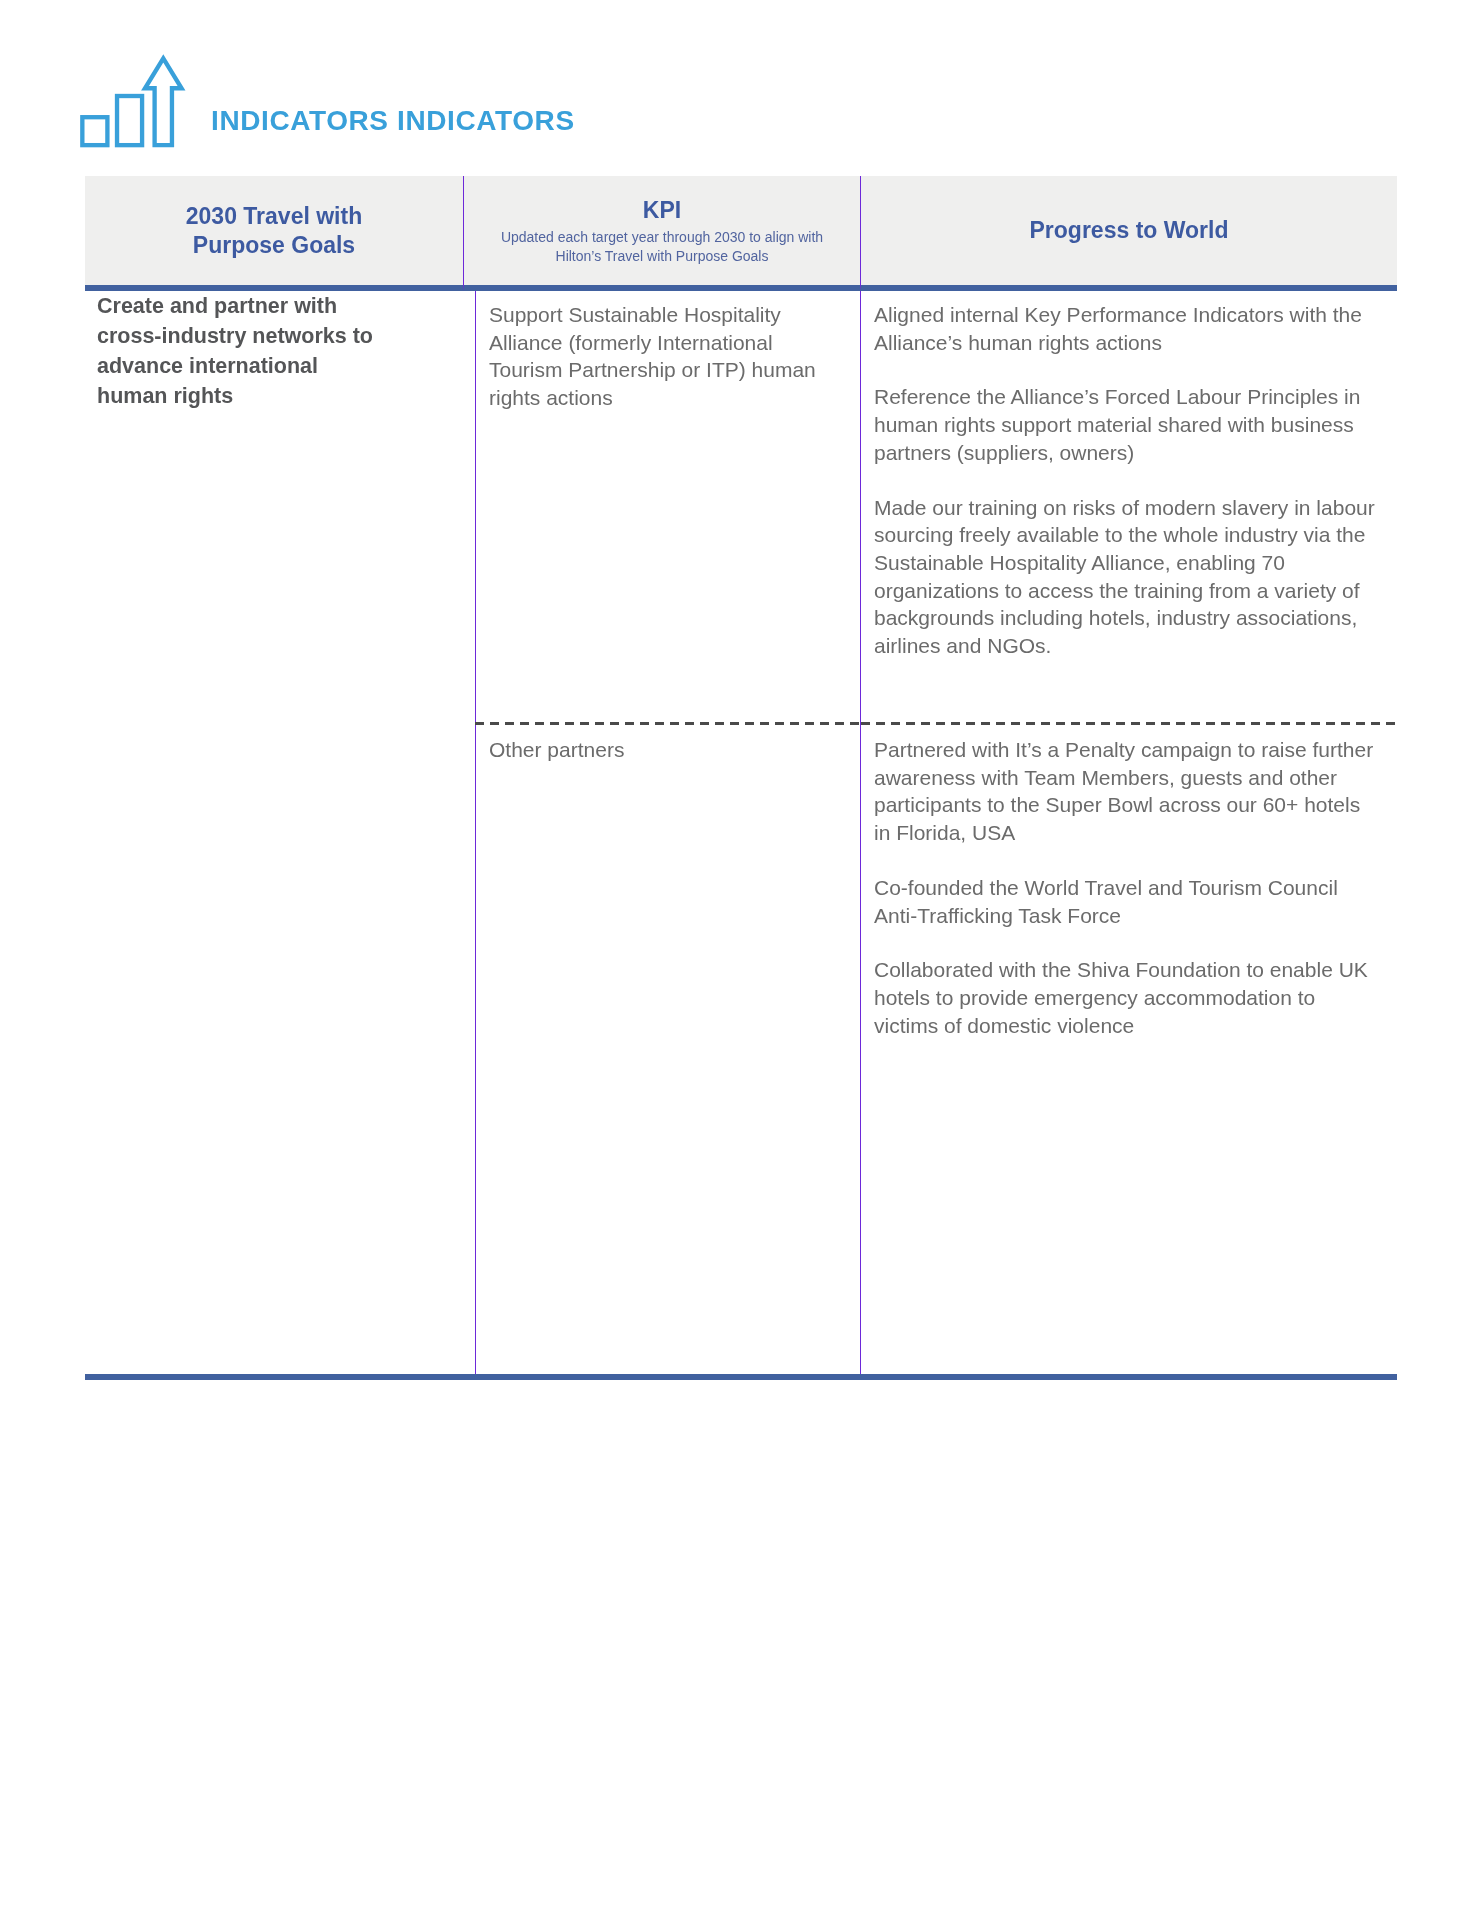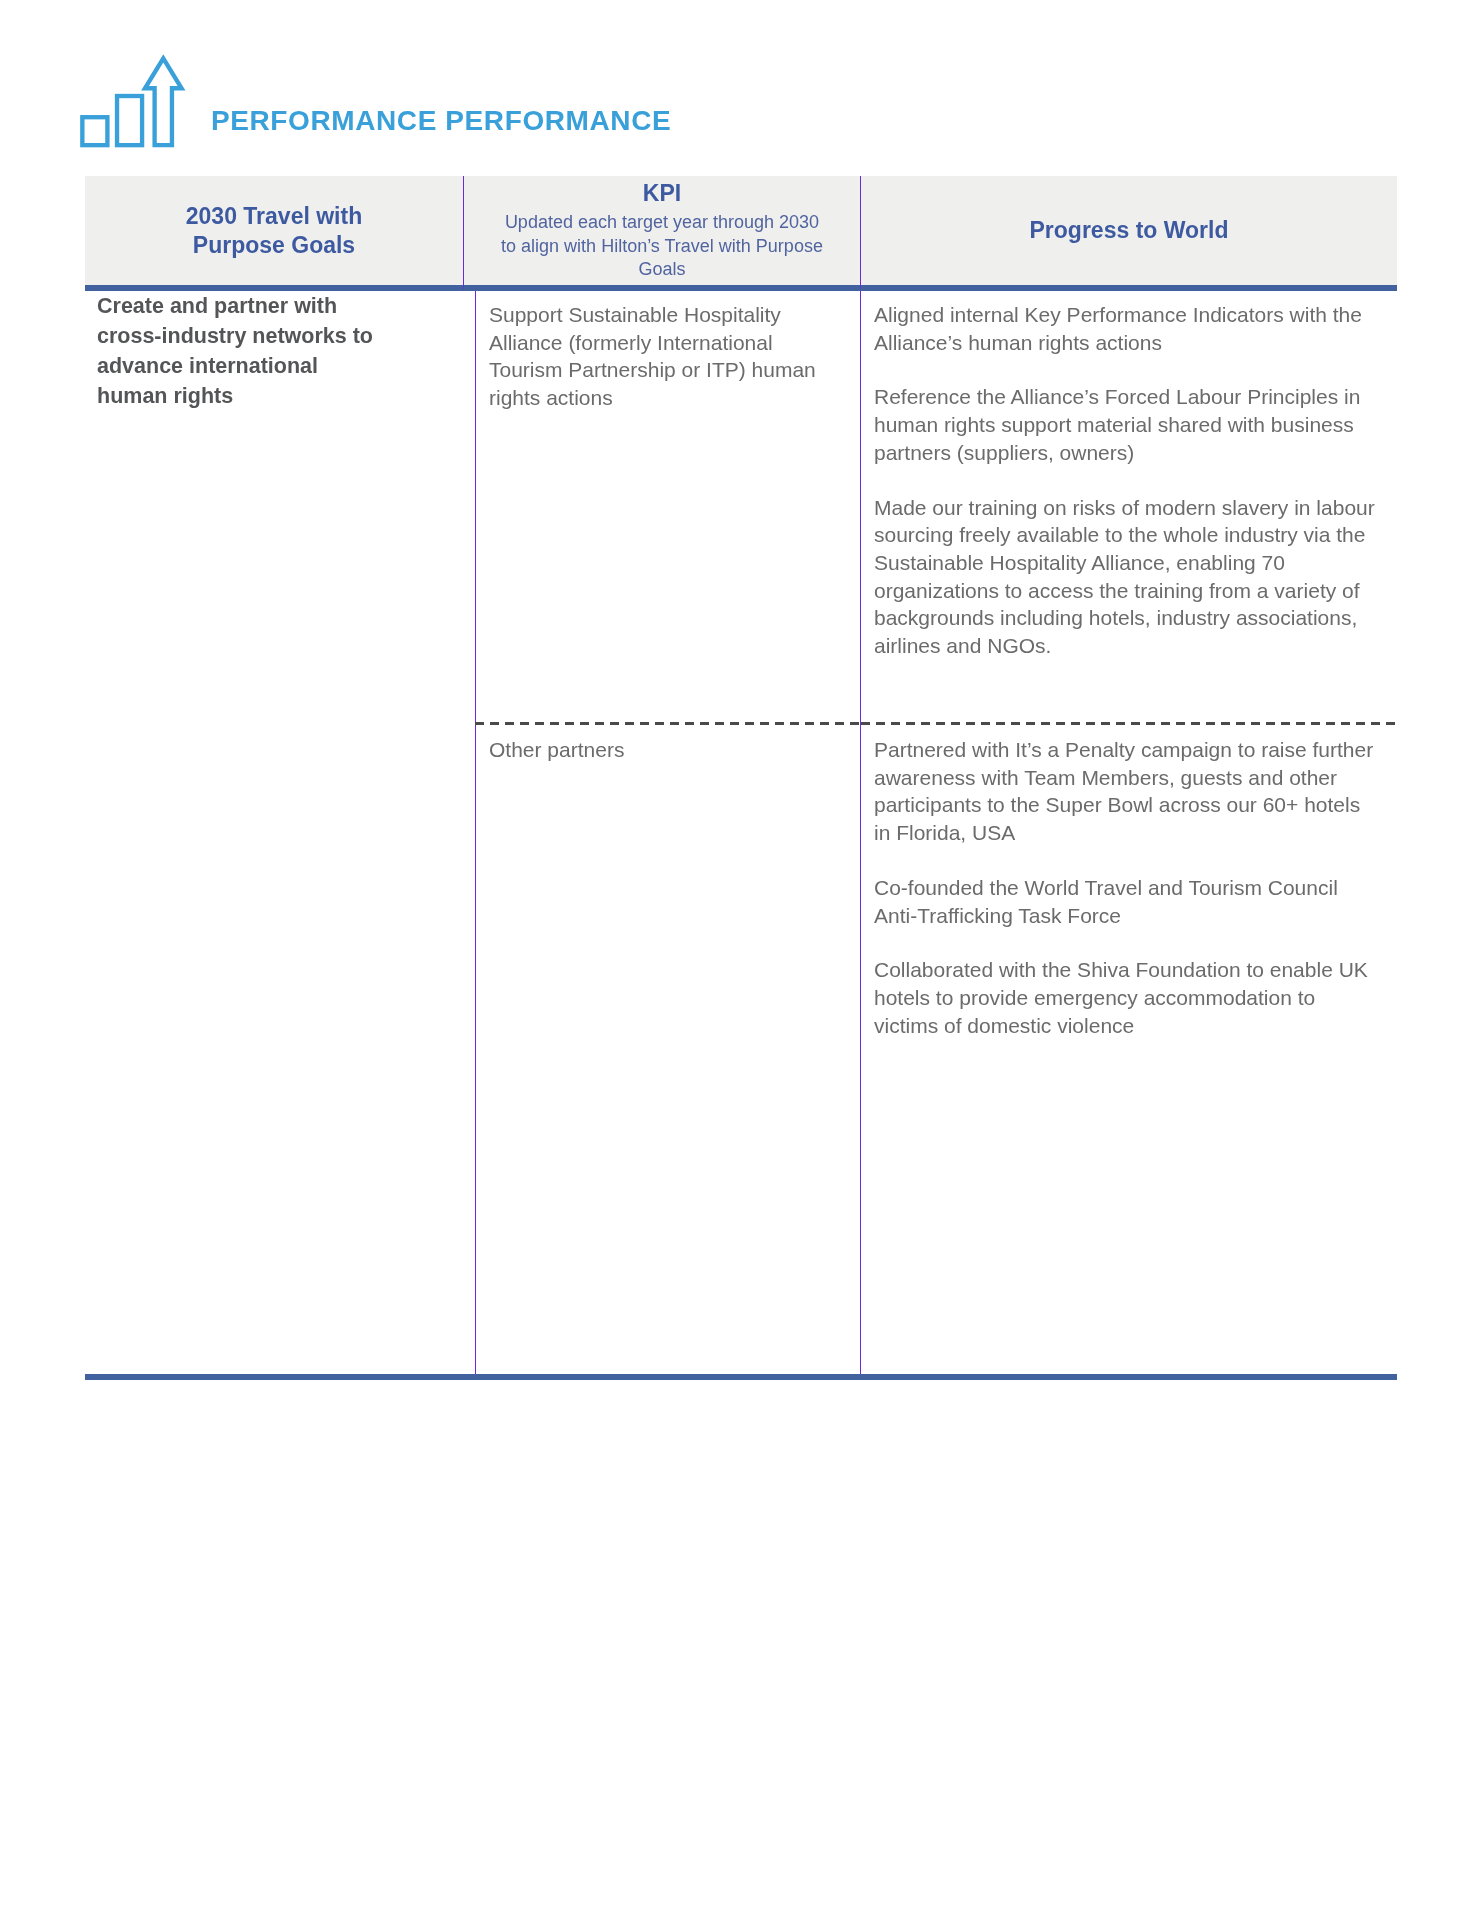--- a/index.html
+++ b/index.html
@@ -51,21 +51,21 @@
 
   .th-label {
     color: #3d5aa1;
     font-weight: bold;
     font-size: 23px;
     line-height: 1.22;
   }
   .th-goals-label { max-width: 235px; }
   .th-kpi-sub {
     color: #51649f;
-    font-size: 18px;
+    font-size: 14px;
     line-height: 1.32;
     max-width: 330px;
     margin-top: 4px;
   }
 
   
   .goal-cell {
     grid-column: 1;
     grid-row: 2 / span 2;
     display: flex;
@@ -101,21 +101,21 @@
 <body>
 
 <div class="page-header">
   <span class="hdr-icon">
     <svg width="112" height="106" viewBox="0 0 115 110" fill="none" xmlns="http://www.w3.org/2000/svg">
       <rect x="7" y="77" width="26" height="29" stroke="#39a0da" stroke-width="4.5"></rect>
       <rect x="43" y="55" width="26" height="51" stroke="#39a0da" stroke-width="4.5"></rect>
       <path d="M82 106 L82 47 L72 47 L91 16 L110 47 L100 47 L100 106 Z" stroke="#39a0da" stroke-width="4.5" fill="none" stroke-linejoin="miter"></path>
     </svg>
   </span>
-  <h1 class="page-title">PERFORMANCE PERFORMANCE</h1>
+  <h1 class="page-title">INDICATORS INDICATORS</h1>
 </div>
 
 <div class="perf-table">
 
   <div class="thead-cell">
     <div class="th-label th-goals-label">2030 Travel with Purpose Goals</div>
   </div>
   <div class="thead-cell col-divider">
     <div class="th-label">KPI</div>
     <div class="th-kpi-sub">Updated each target year through 2030 to align with Hilton’s Travel with Purpose Goals</div>

